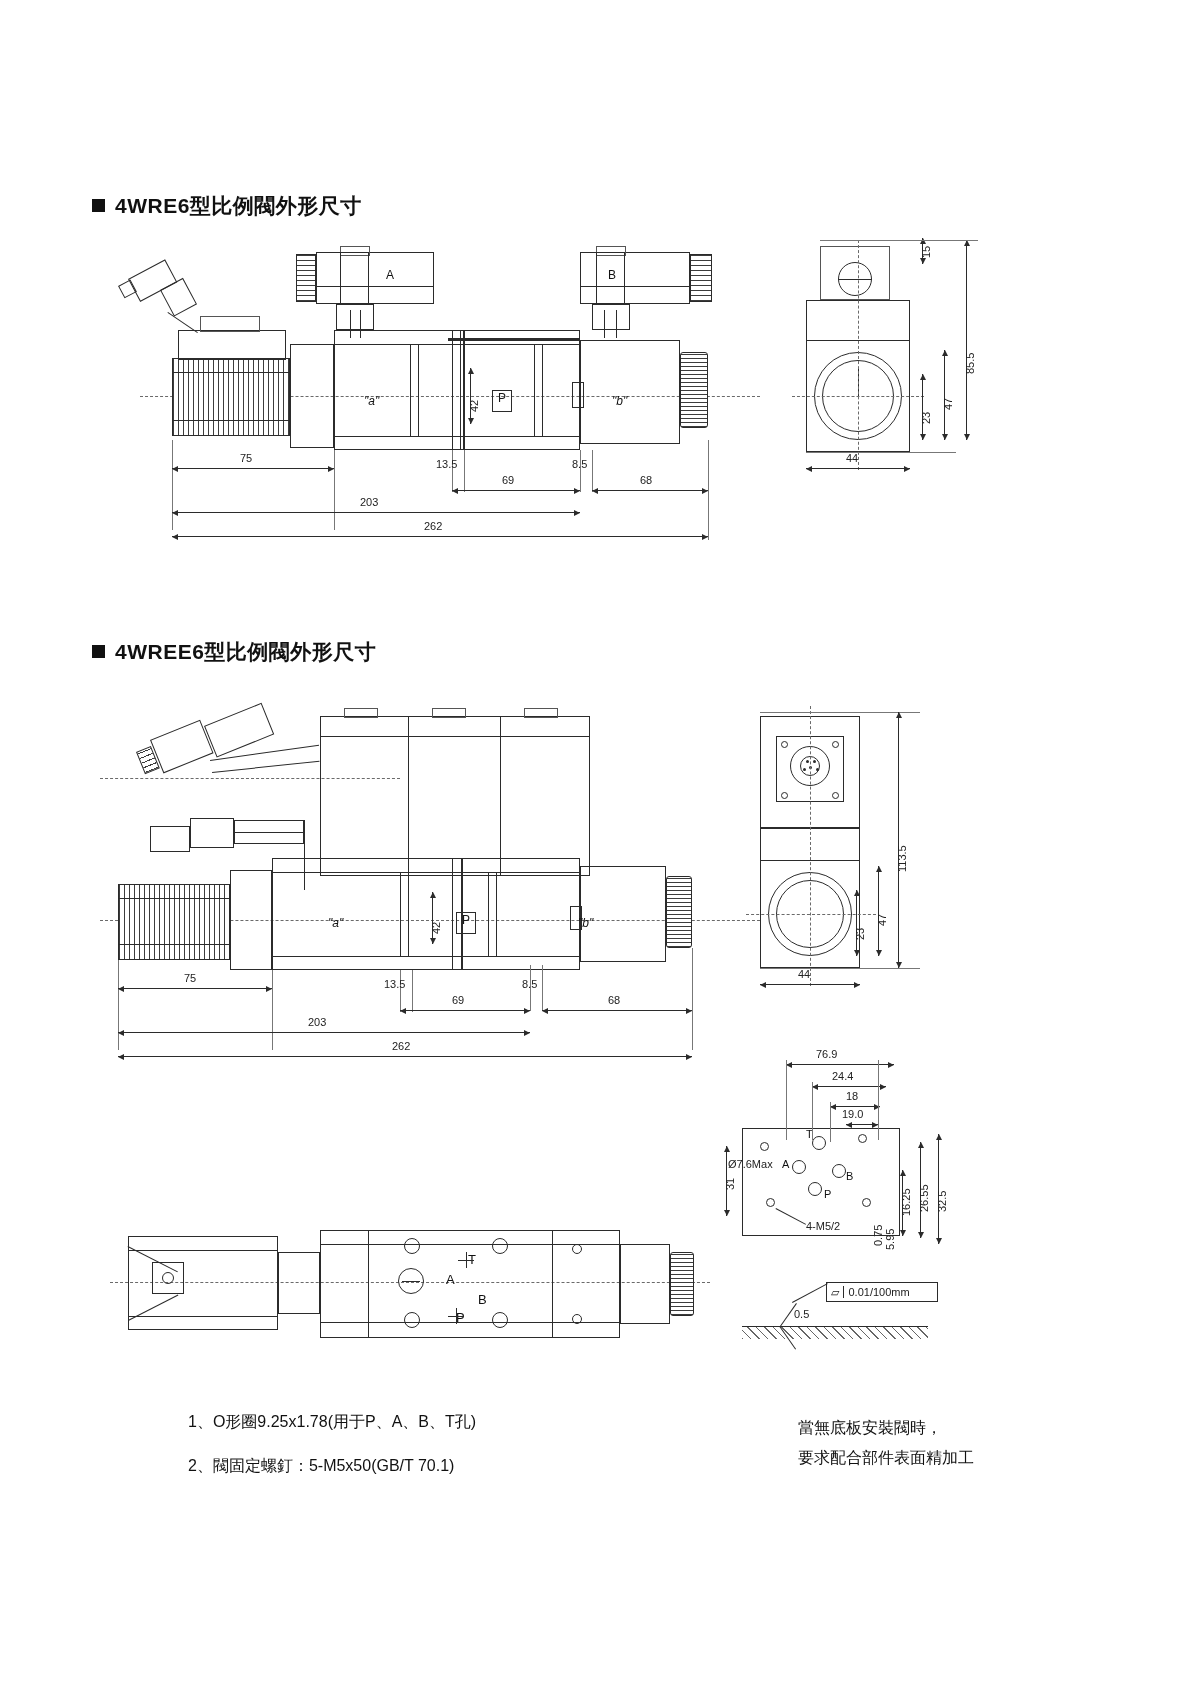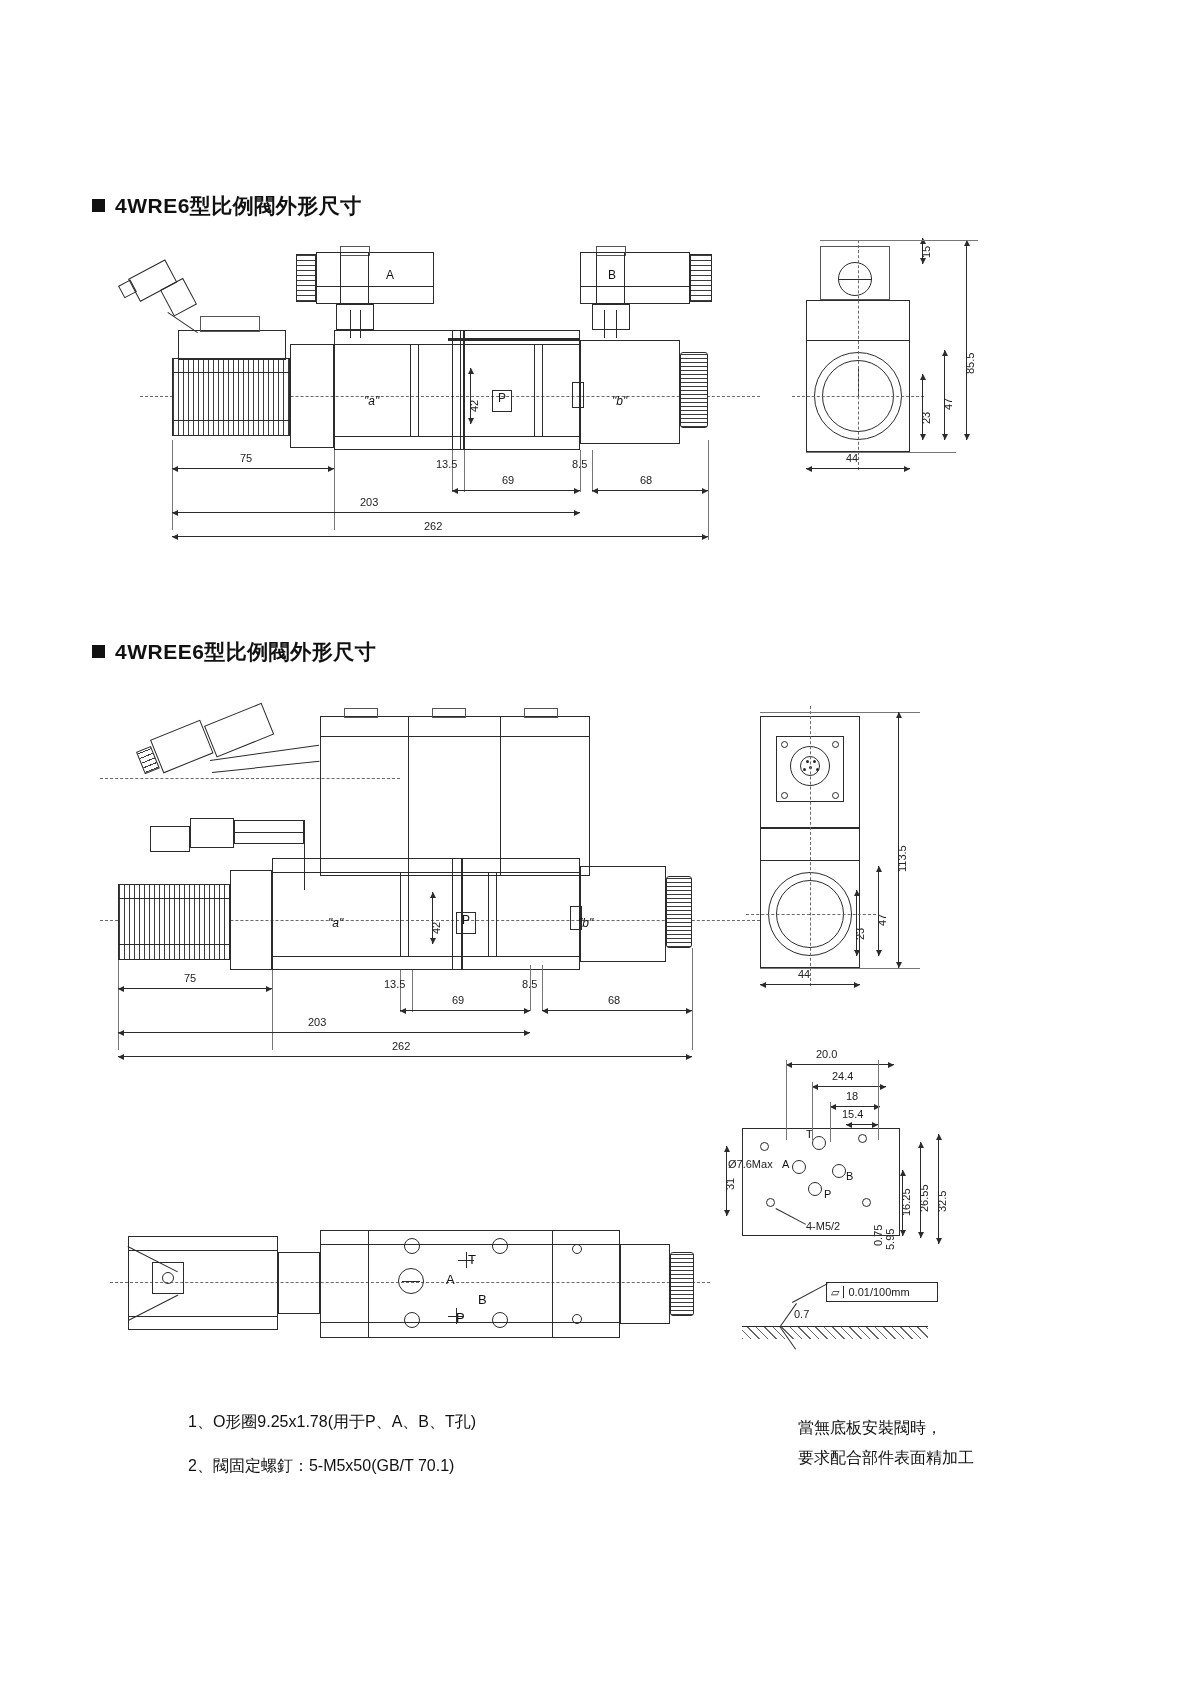--- a/index.html
+++ b/index.html
@@ -341,27 +341,27 @@
     <div class="lbl" style="left:806px;top:1128px;font-size:11px;">T</div>
     <div class="lbl" style="left:782px;top:1158px;font-size:11px;">A</div>
     <div class="lbl" style="left:846px;top:1170px;font-size:11px;">B</div>
     <div class="lbl" style="left:824px;top:1188px;font-size:11px;">P</div>
 
     <div class="dim-txt" style="left:728px;top:1158px;">Ø7.6Max</div>
     <div class="dim-txt" style="left:806px;top:1220px;">4-M5/2</div>
     <div class="ln h" style="left:776px;top:1208px;width:34px;transform:rotate(28deg);transform-origin:left top;"></div>
 
     <div class="arrowline" style="left:786px;top:1064px;width:108px;"></div>
-    <div class="dim-txt" style="left:816px;top:1048px;">20.0</div>
+    <div class="dim-txt" style="left:816px;top:1048px;">76.9</div>
     <div class="arrowline" style="left:812px;top:1086px;width:74px;"></div>
     <div class="dim-txt" style="left:832px;top:1070px;">24.4</div>
     <div class="arrowline" style="left:830px;top:1106px;width:50px;"></div>
     <div class="dim-txt" style="left:846px;top:1090px;">18</div>
     <div class="arrowline" style="left:846px;top:1124px;width:32px;"></div>
-    <div class="dim-txt" style="left:842px;top:1108px;">15.4</div>
+    <div class="dim-txt" style="left:842px;top:1108px;">19.0</div>
 
     <div class="ext" style="left:786px;top:1060px;height:80px;"></div>
     <div class="ext" style="left:812px;top:1082px;height:58px;"></div>
     <div class="ext" style="left:830px;top:1102px;height:40px;"></div>
     <div class="ext" style="left:878px;top:1060px;height:80px;"></div>
 
     <div class="vdim" style="left:726px;top:1146px;height:70px;"></div>
     <div class="dim-txt rot" style="left:724px;top:1190px;">31</div>
 
     <div class="vdim" style="left:938px;top:1134px;height:110px;"></div>
@@ -371,21 +371,21 @@
     <div class="vdim" style="left:902px;top:1170px;height:66px;"></div>
     <div class="dim-txt rot" style="left:900px;top:1216px;">16.25</div>
     <div class="dim-txt rot" style="left:884px;top:1250px;">5.95</div>
     <div class="dim-txt rot" style="left:872px;top:1246px;">0.75</div>
 
     <div class="gdt" style="left:826px;top:1282px;width:112px;height:20px;">
       <span>▱</span>
       <span style="border-left:1px solid #2b2b2b;padding-left:4px;">0.01/100mm</span>
     </div>
     <div class="ln h" style="left:792px;top:1302px;width:40px;transform:rotate(-28deg);transform-origin:left top;"></div>
-    <div class="dim-txt" style="left:794px;top:1308px;">0.7</div>
+    <div class="dim-txt" style="left:794px;top:1308px;">0.5</div>
     <div class="ln h" style="left:780px;top:1326px;width:28px;transform:rotate(-55deg);transform-origin:left top;"></div>
     <div class="ln h" style="left:780px;top:1326px;width:28px;transform:rotate(55deg);transform-origin:left top;"></div>
     <div class="ln h" style="left:742px;top:1326px;width:186px;"></div>
     <div class="hatch-ground" style="left:742px;top:1327px;width:186px;height:12px;"></div>
   </div>
 
   <div class="note" style="left:188px;top:1412px;">1、O形圈9.25x1.78(用于P、A、B、T孔)</div>
   <div class="note" style="left:188px;top:1456px;">2、閥固定螺釘：5-M5x50(GB/T 70.1)</div>
   <div class="note" style="left:798px;top:1418px;">當無底板安裝閥時，</div>
   <div class="note" style="left:798px;top:1448px;">要求配合部件表面精加工</div>

